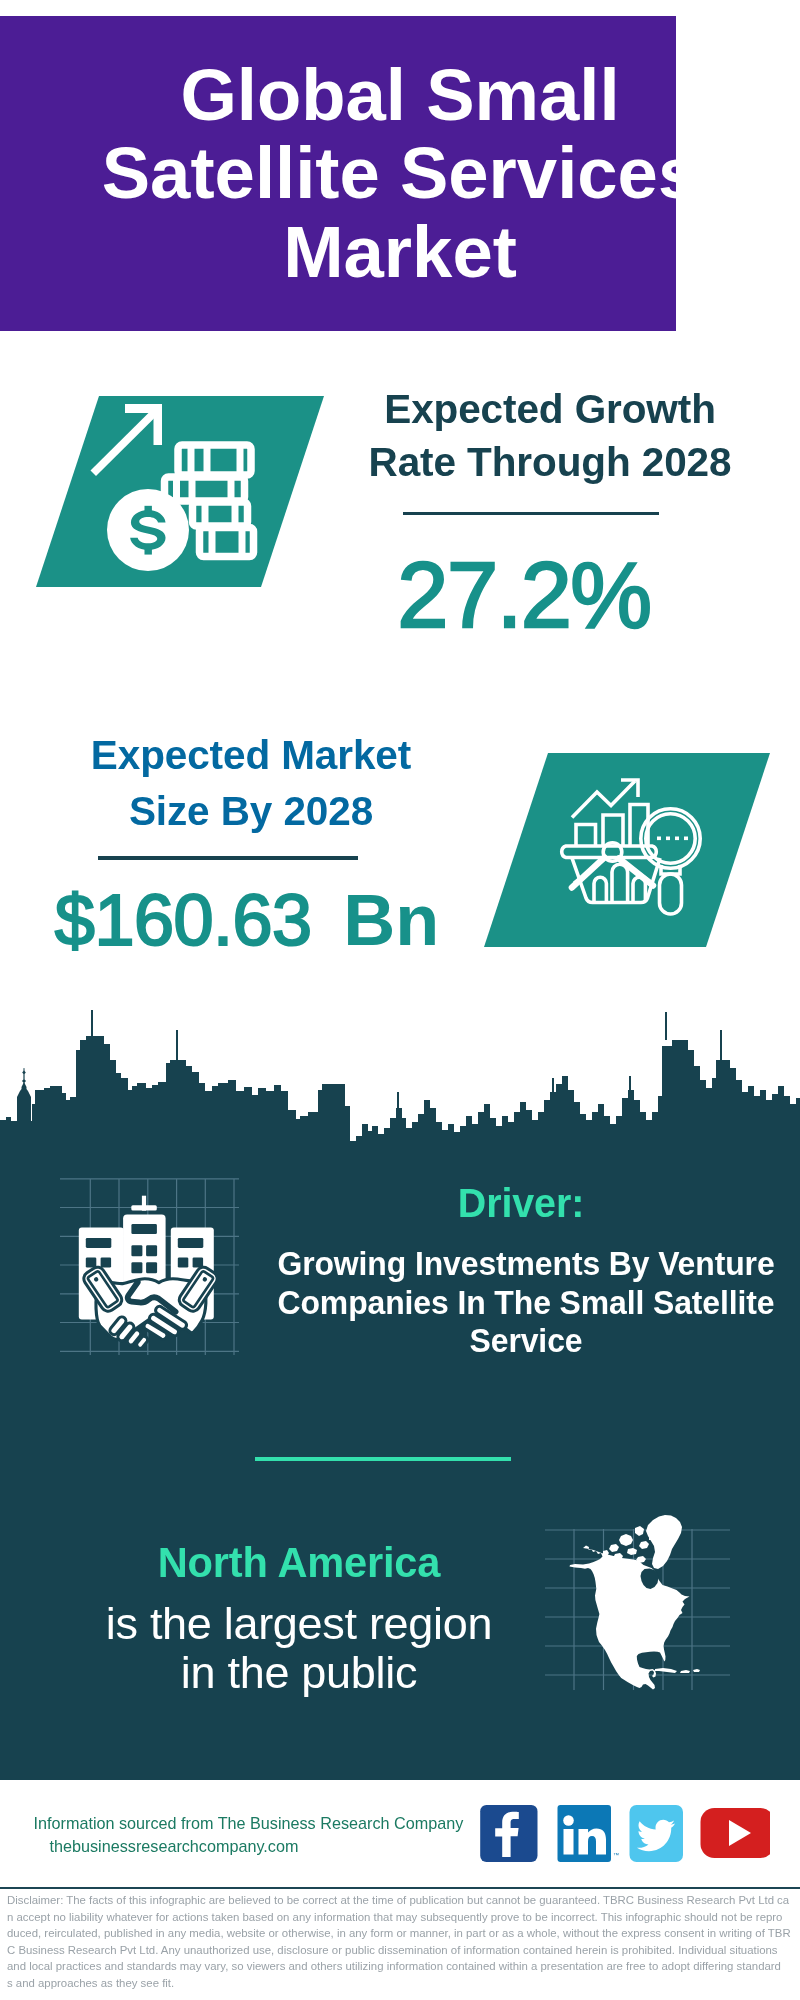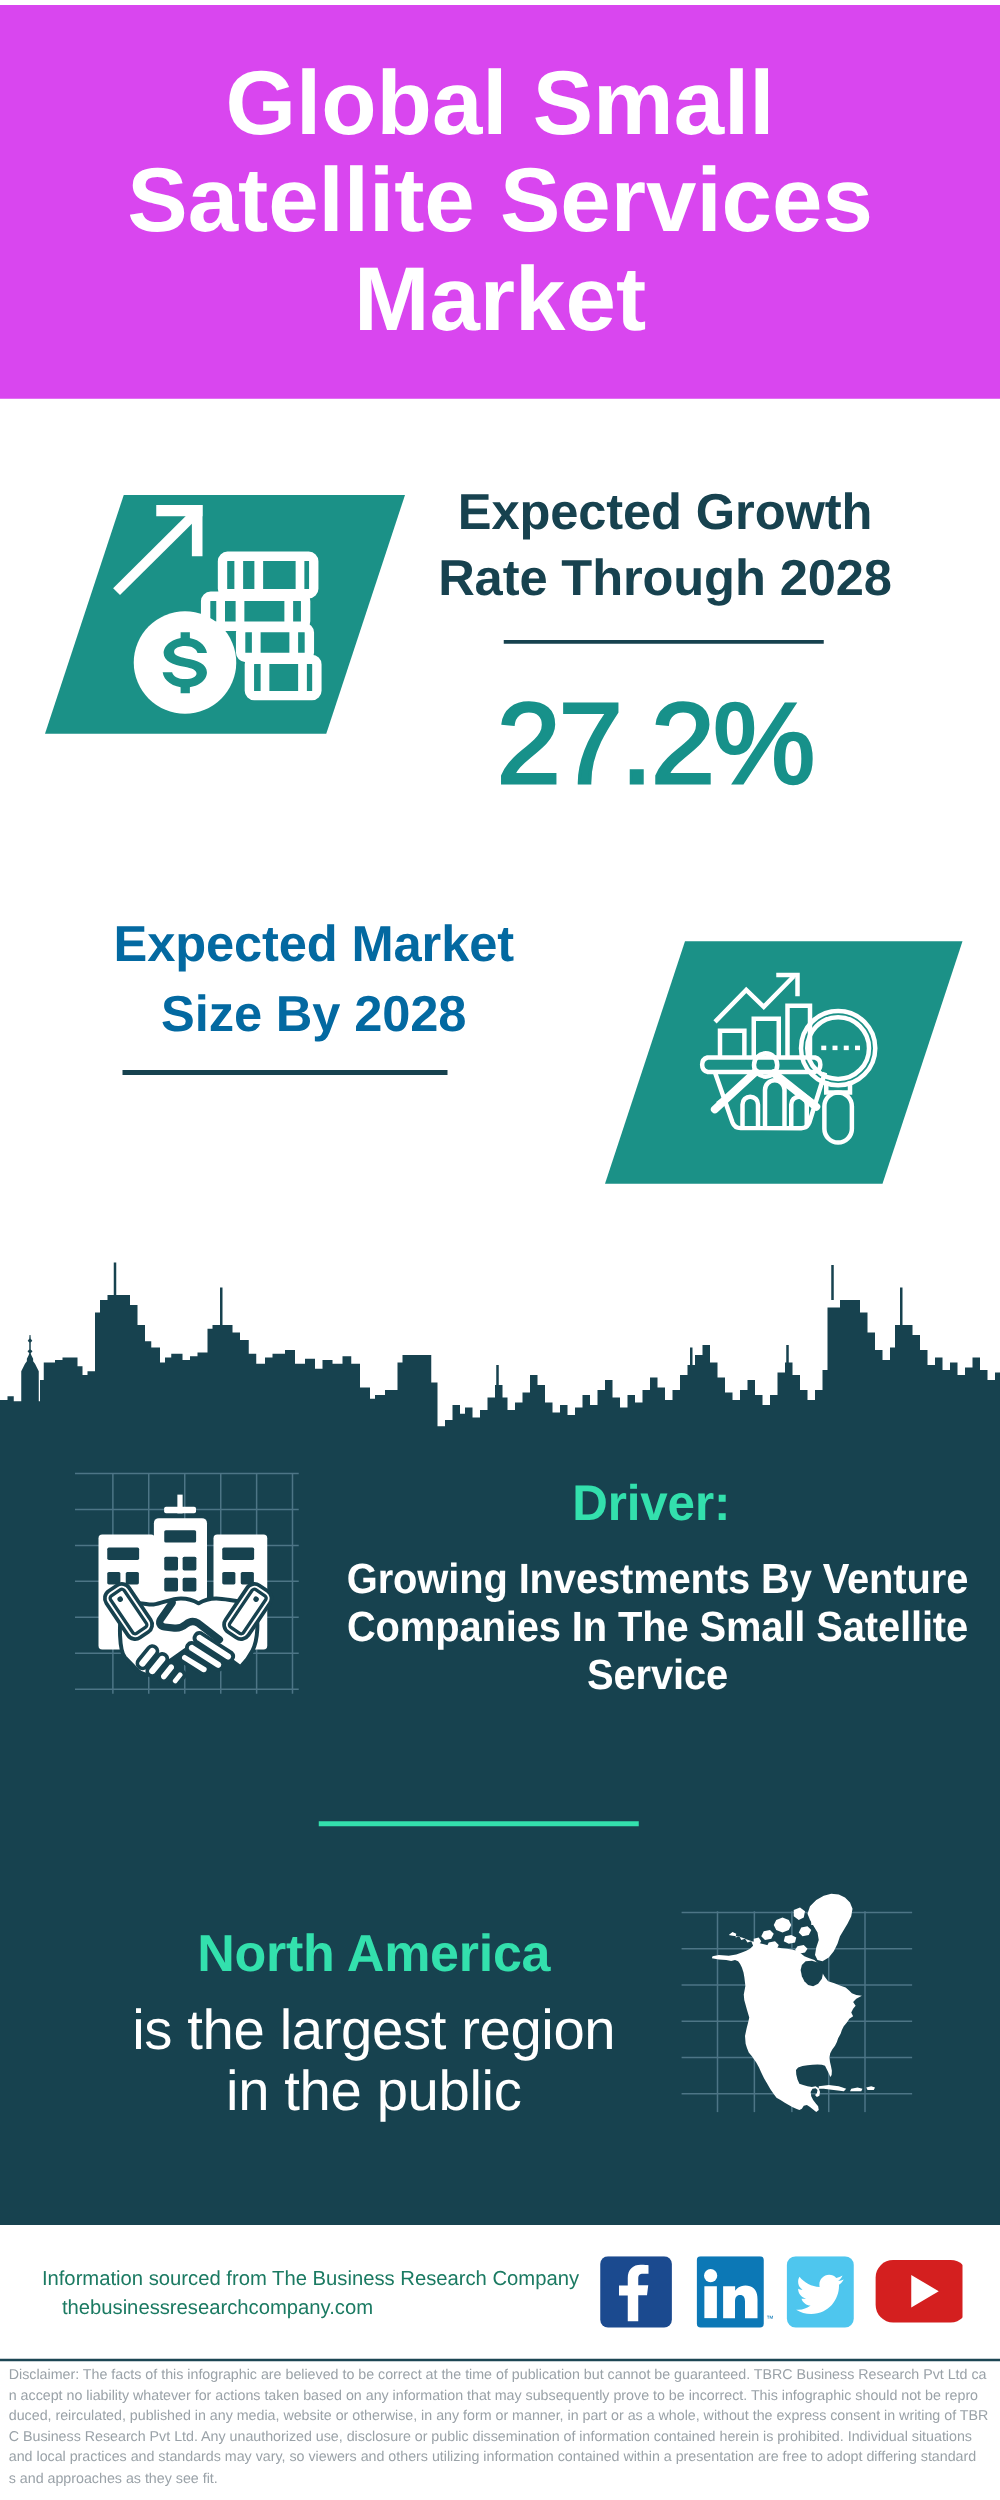--- a/index.html
+++ b/index.html
@@ -1,26 +1,26 @@
 <!DOCTYPE html>
 <html><head>
 <meta charset="utf-8">
 <style>
   html,body{margin:0;padding:0;}
   body{width:800px;height:2000px;background:#ffffff;font-family:"Liberation Sans",sans-serif;overflow:hidden;-webkit-font-smoothing:antialiased;}
   .page{position:relative;width:800px;height:2000px;background:#fff;}
 
   
-  .header{position:absolute;left:0;top:4px;width:800px;height:315px;background:#d946ef;}
+  .header{position:absolute;left:0;top:16px;width:676px;height:315px;background:#4c1d95;}
   .header-title{position:absolute;left:0;top:0px;width:800px;text-align:center;color:#ffffff;
     font-size:72.5px;font-weight:bold;line-height:78.6px;letter-spacing:0px;padding-top:39.5px;}
 
   
   .ico1{position:absolute;left:35px;top:395px;width:290px;height:196px;}
-  .s1-title{position:absolute;left:332px;top:382.5px;width:400px;text-align:center;color:#17424f;
+  .s1-title{position:absolute;left:350px;top:382.5px;width:400px;text-align:center;color:#17424f;
     font-size:40.5px;font-weight:bold;line-height:53.3px;letter-spacing:-0.1px;}
   .s1-rule{position:absolute;left:402.5px;top:511.5px;width:256.5px;height:3.5px;background:#17424f;}
   .s1-value{position:absolute;left:324px;top:545px;width:400px;text-align:center;color:#17918a;
     font-size:92px;font-weight:400;line-height:100px;letter-spacing:-1.5px;-webkit-text-stroke:2.4px #17918a;}
 
   
   .s2-title{position:absolute;left:51px;top:727px;width:400px;text-align:center;color:#0369a1;
     font-size:40.5px;font-weight:bold;line-height:56.3px;letter-spacing:-0.1px;}
   .s2-rule{position:absolute;left:97.5px;top:856px;width:260px;height:3.5px;background:#17424f;}
   .s2-value{position:absolute;left:47px;top:880px;width:400px;text-align:center;color:#17918a;
@@ -112,20 +112,24 @@
     <span>Rate Through 2028</span>
   </div>
   <div class="s1-rule"></div>
   <div class="s1-value">27.2%</div>
 
   <div class="s2-title">
     <span>Expected Market</span><br>
     <span>Size By 2028</span>
   </div>
   <div class="s2-rule"></div>
+  <div class="s2-value">
+    <span>$160.63</span>
+    <span class="unit">Bn</span>
+  </div>
   <div class="ico2">
     <svg viewBox="0 0 290 196" width="290" height="196">
       <polygon points="65,1 287,1 223,195 1,195" fill="#1b9187"></polygon>
       <g fill="none" stroke="#ffffff" stroke-width="3.6" stroke-linejoin="miter" stroke-linecap="butt">
         <path d="M89,65.5 L114,40 L128,53.5 L152,29"></path>
         <path d="M138,28 L155,28 L155,45"></path>
         <path d="M93,94 L93,72.5 L112.5,72.5 L112.5,94"></path>
         <path d="M120,94 L120,63 L140,63 L140,94"></path>
         <path d="M147,94 L147,52.5 L165,52.5 L165,94"></path>
         <path d="M83,94 L169,94 A6,6 0 0 1 169,105.5 L83,105.5 A6,6 0 0 1 83,94 Z"></path>

